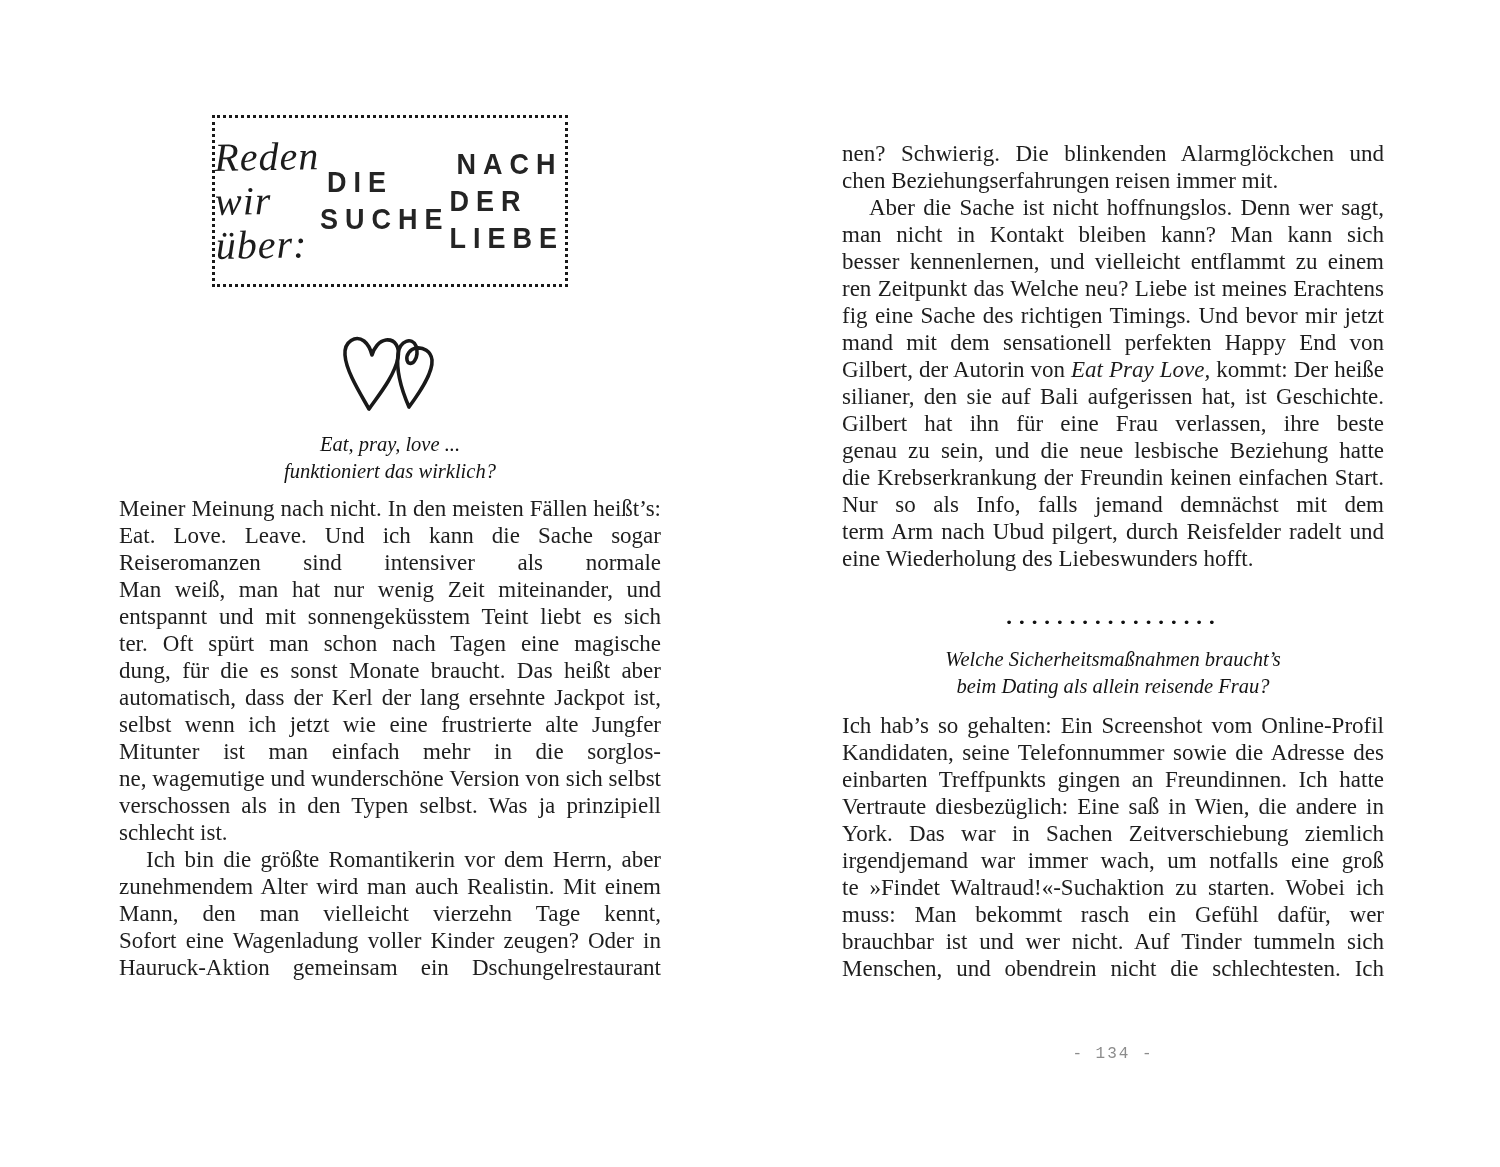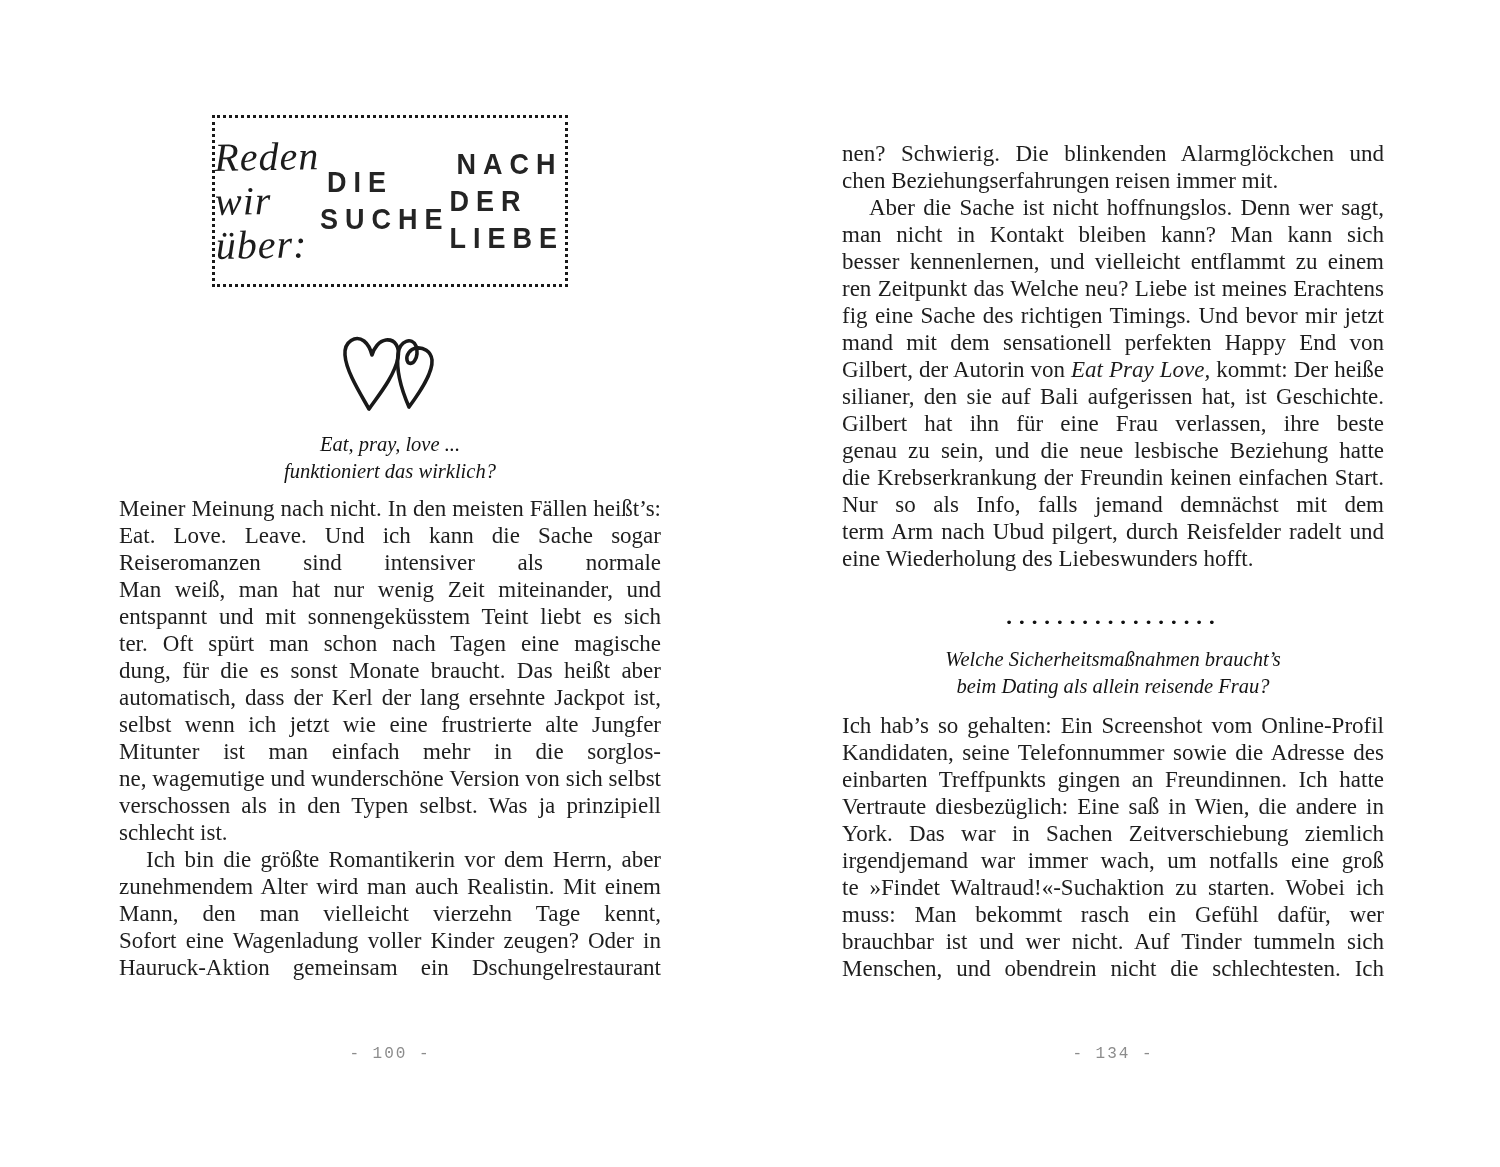--- a/index.html
+++ b/index.html
@@ -95,21 +95,20 @@
         <div class="line"><span>ne, wagemutige und wunderschöne Version von sich selbst</span></div>
         <div class="line"><span>verschossen als in den Typen selbst. Was ja prinzipiell nicht</span></div>
         <div class="line last"><span>schlecht ist.</span></div>
         <div class="line indent"><span>Ich bin die größte Romantikerin vor dem Herrn, aber mit</span></div>
         <div class="line"><span>zunehmendem Alter wird man auch Realistin. Mit einem</span></div>
         <div class="line"><span>Mann, den man vielleicht vierzehn Tage kennt, durchbrennen?</span></div>
         <div class="line"><span>Sofort eine Wagenladung voller Kinder zeugen? Oder in einer</span></div>
         <div class="line"><span>Hauruck-Aktion gemeinsam ein Dschungelrestaurant eröff-</span></div>
       </div>
 
-    <div class="page-number">- 100 -</div>
   </div>
 
   <div class="col col-right">
 
     <div class="bodytext rp-top">
         <div class="line"><span>nen? Schwierig. Die blinkenden Alarmglöckchen und persönli-</span></div>
         <div class="line last"><span>chen Beziehungserfahrungen reisen immer mit.</span></div>
         <div class="line indent"><span>Aber die Sache ist nicht hoffnungslos. Denn wer sagt, dass</span></div>
         <div class="line"><span>man nicht in Kontakt bleiben kann? Man kann sich dadurch</span></div>
         <div class="line"><span>besser kennenlernen, und vielleicht entflammt zu einem späte-</span></div>

